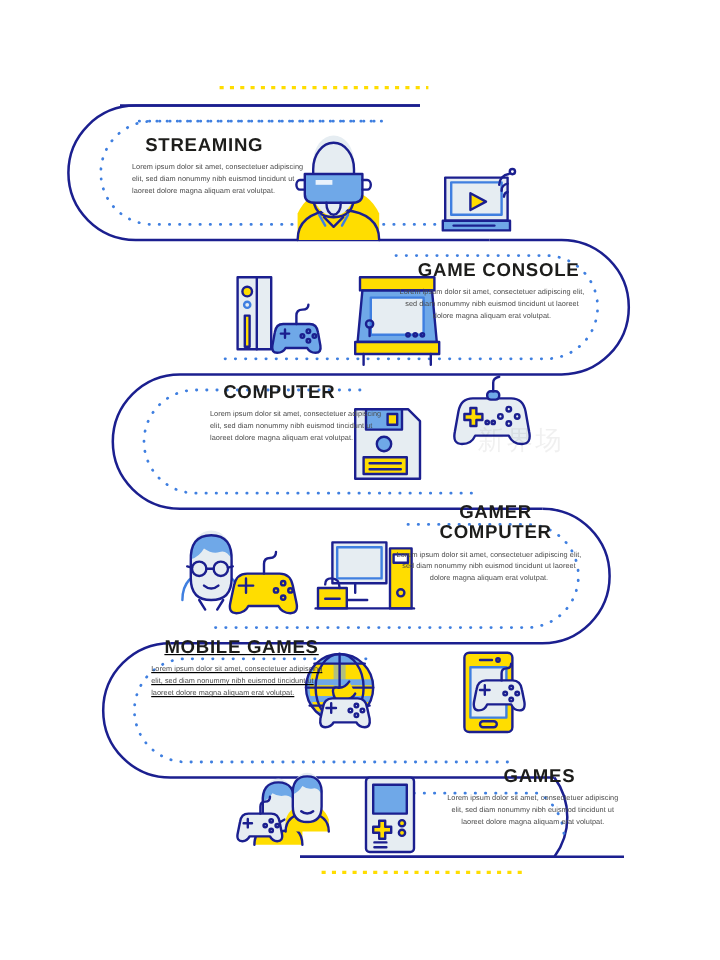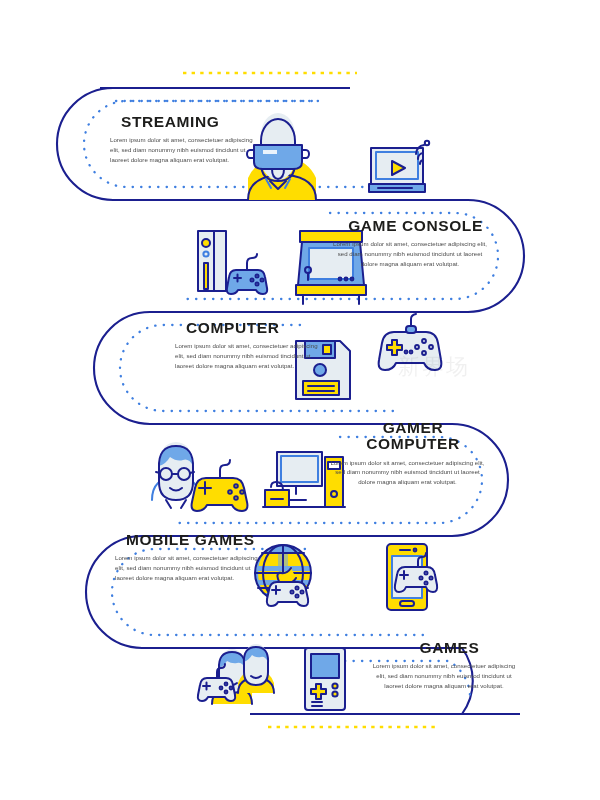--- a/index.html
+++ b/index.html
@@ -312,21 +312,21 @@
     <div class="sec-title">COMPUTER</div>
     <p class="sec-body">Lorem ipsum dolor sit amet, consectetuer adipiscing elit, sed diam nonummy nibh euismod tincidunt ut laoreet dolore magna aliquam erat volutpat.</p>
   </div>
 
   <div class="txtblock align-right" style="left:330px;top:420px;width:155px;">
     <div class="sec-title">GAMER
 COMPUTER</div>
     <p class="sec-body">Lorem ipsum dolor sit amet, consectetuer adipiscing elit, sed diam nonummy nibh euismod tincidunt ut laoreet dolore magna aliquam erat volutpat.</p>
   </div>
 
-  <div class="txtblock align-left" style="left:115px;top:532px;width:152px;">
+  <div class="txtblock align-left" style="left:126px;top:532px;width:152px;text-decoration:underline;">
     <div class="sec-title">MOBILE GAMES</div>
     <p class="sec-body">Lorem ipsum dolor sit amet, consectetuer adipiscing elit, sed diam nonummy nibh euismod tincidunt ut laoreet dolore magna aliquam erat volutpat.</p>
   </div>
 
   <div class="txtblock align-right" style="left:368px;top:640px;width:152px;">
     <div class="sec-title">GAMES</div>
     <p class="sec-body">Lorem ipsum dolor sit amet, consectetuer adipiscing elit, sed diam nonummy nibh euismod tincidunt ut laoreet dolore magna aliquam erat volutpat.</p>
   </div>
 
   <div class="wm">新界场</div>

